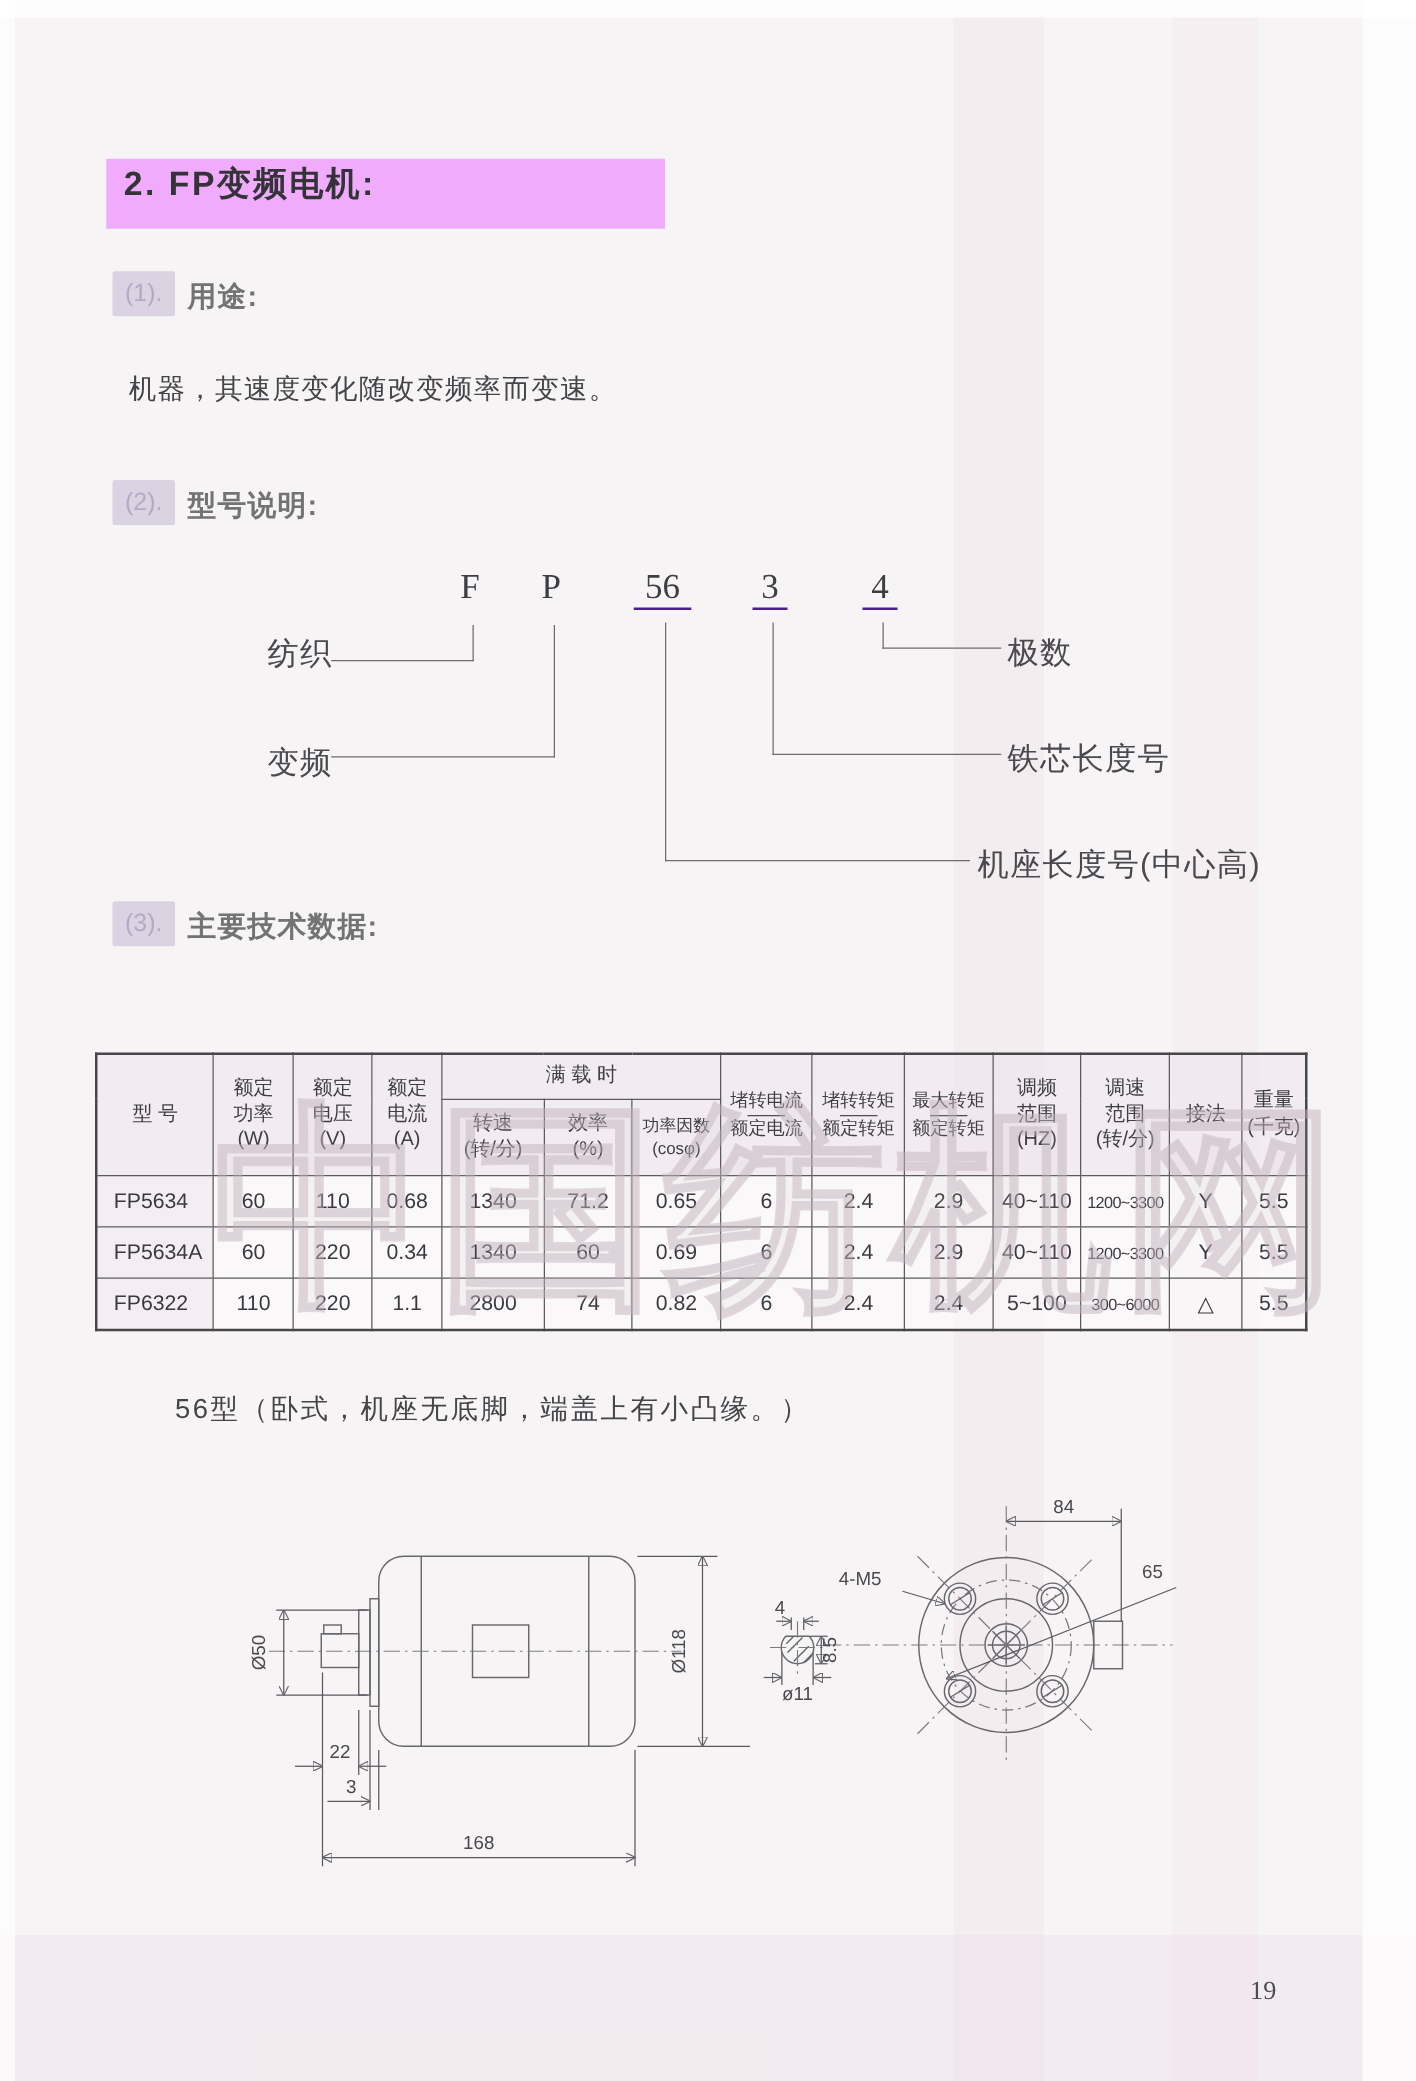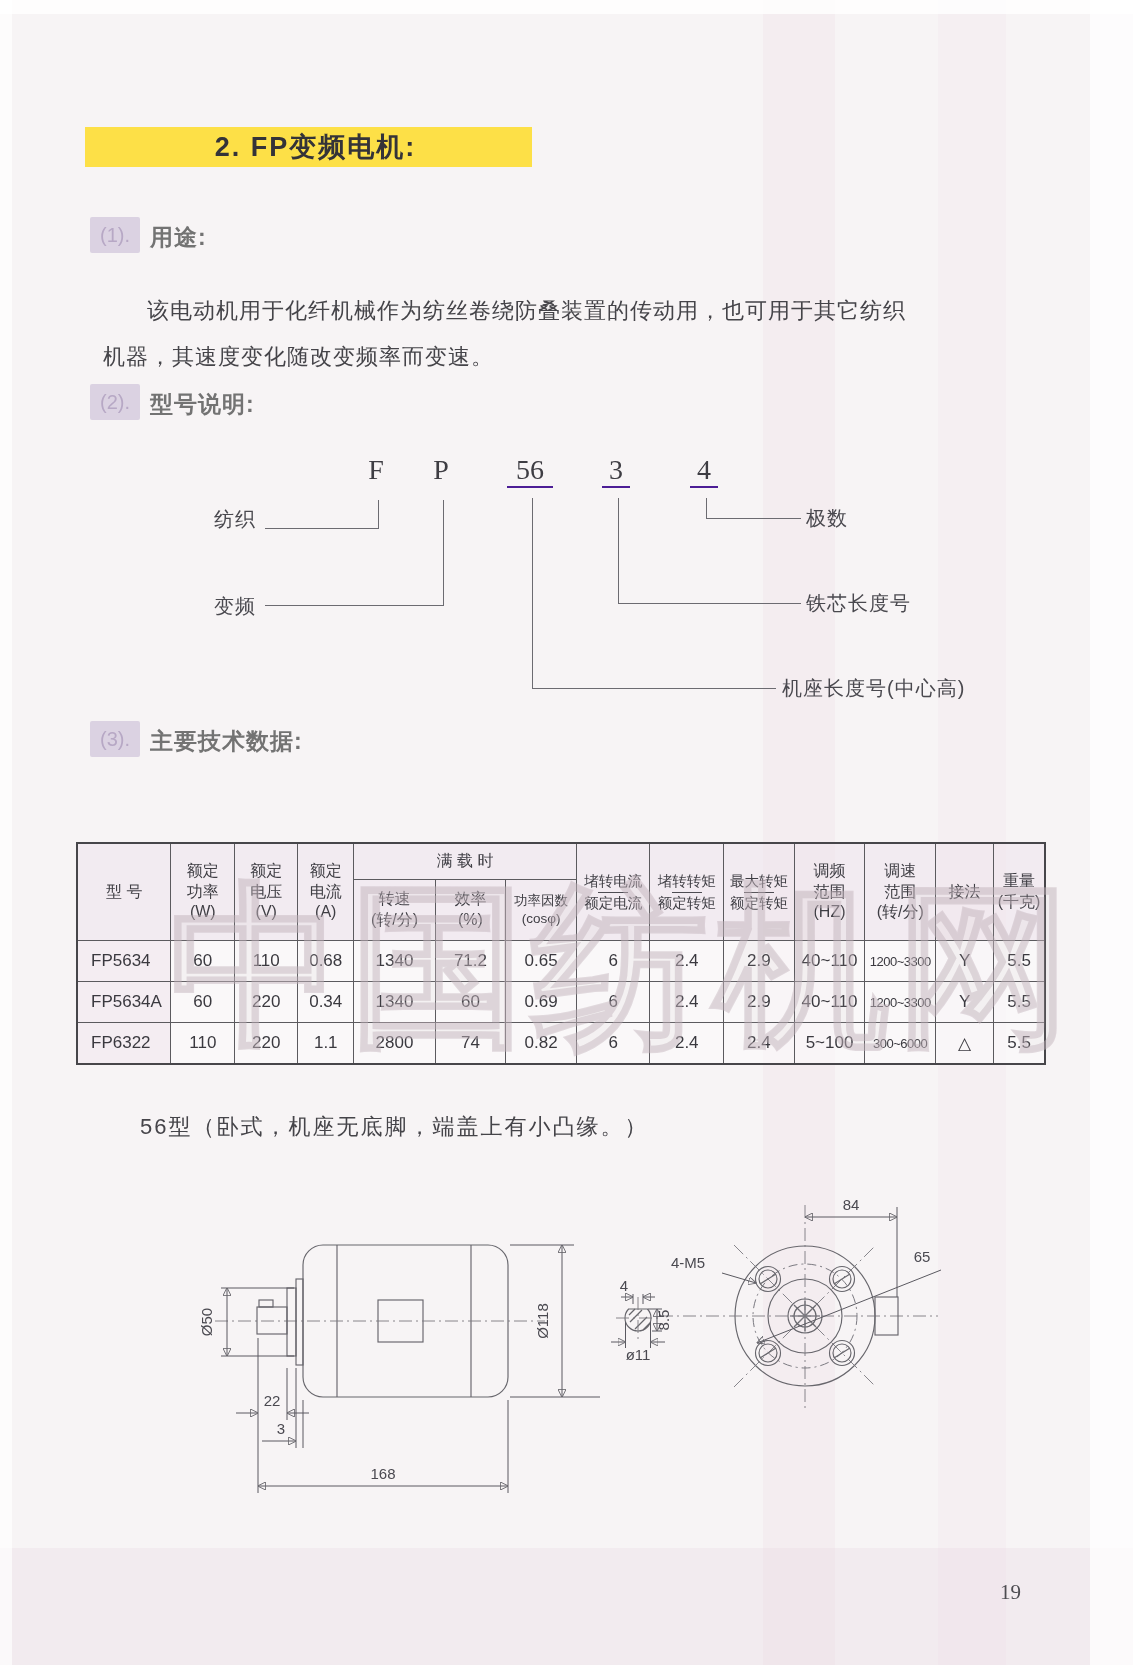--- a/index.html
+++ b/index.html
@@ -1,36 +1,36 @@
 <!DOCTYPE html>
 <html><head>
 <meta charset="utf-8">
 <style>
   html,body{margin:0;padding:0;background:#e8e6e8;}
   #page{position:relative;width:1133px;height:1665px;background:#f7f4f5;
         font-family:"Liberation Sans",sans-serif;color:#4b494f;overflow:hidden;}
   .band{position:absolute;pointer-events:none;}
   
-  .banner{position:absolute;left:85px;top:127px;width:447px;height:40px;background:#fde047;
+  .banner{position:absolute;left:85px;top:127px;width:447px;height:56px;background:#f0abfc;
           color:#343338;font-size:27px;font-weight:600;line-height:40px;padding-left:14px;
-          letter-spacing:2px;box-sizing:border-box;text-align:center;}
+          letter-spacing:2px;box-sizing:border-box;}
   
   .badge{position:absolute;width:50px;height:36px;background:#dbd2e2;color:#b7a8c5;
          font-size:20px;text-align:center;line-height:36px;border-radius:2px;}
   .hd{position:absolute;font-size:23px;font-weight:bold;color:#737373;letter-spacing:1px;}
   
   .para{position:absolute;left:103px;top:288px;width:915px;font-size:22px;line-height:46px;
         color:#454449;letter-spacing:1px;}
   .para .l1{text-indent:44px;}
   
   .mletter{position:absolute;font-family:"Liberation Serif",serif;font-size:28px;color:#3e3d43;
            text-align:center;top:454px;}
   .mletter.u{border-bottom:2px solid #4c1d95;padding:0 5px;}
   .conn{position:absolute;border-color:#6c6b71;}
-  .mlabel{position:absolute;font-size:20px;color:#4a494f;letter-spacing:1px;}
+  .mlabel{position:absolute;font-size:25px;color:#4a494f;letter-spacing:1px;}
   
   .wm-site{position:absolute;left:168px;top:680px;font-size:104px;font-weight:bold;font-style:italic;
            letter-spacing:5px;color:#f2eff1;z-index:5;pointer-events:none;white-space:nowrap;
            text-shadow:3px 3px 0 rgba(163,155,163,.55),-1px -1px 0 rgba(175,167,175,.5),
                        1px -1px 0 rgba(175,167,175,.35),-1px 1px 0 rgba(175,167,175,.35);}
   .wm-table{position:absolute;left:168px;top:850px;font-size:176px;font-weight:bold;z-index:5;
             letter-spacing:6px;pointer-events:none;white-space:nowrap;color:rgba(198,183,191,.10);
             -webkit-text-stroke:2px rgba(193,178,186,.45);}
   
   .tblwrap{position:absolute;left:76px;top:842px;width:970px;height:223px;z-index:2;}
@@ -69,21 +69,20 @@
   <div class="band" style="left:0;top:1548px;width:1133px;height:117px;background:rgba(226,206,219,.22);"></div>
   <div class="band" style="left:1090px;top:0;width:43px;height:1665px;background:rgba(255,255,255,.75);"></div>
   <div class="band" style="left:0;top:0;width:1133px;height:14px;background:rgba(255,255,255,.8);"></div>
   <div class="band" style="left:0;top:0;width:12px;height:1665px;background:rgba(255,255,255,.7);"></div>
 
   <div class="banner">2. FP变频电机:</div>
 
   <div class="badge" style="left:90px;top:217px;">(1).</div>
   <div class="hd" style="left:150px;top:222px;">用途:</div>
   <div class="para">
-    <div class="l1">该电动机用于化纤机械作为纺丝卷绕防叠装置的传动用，也可用于其它纺织</div>
     <div class="l2">机器，其速度变化随改变频率而变速。</div>
   </div>
 
   <div class="badge" style="left:90px;top:384px;">(2).</div>
   <div class="hd" style="left:150px;top:389px;">型号说明:</div>
 
   <div>
     <span class="mletter" style="left:363px;width:26px;">F</span>
     <span class="mletter" style="left:428px;width:26px;">P</span>
     <span class="mletter u" style="left:507px;width:36px;">56</span>

